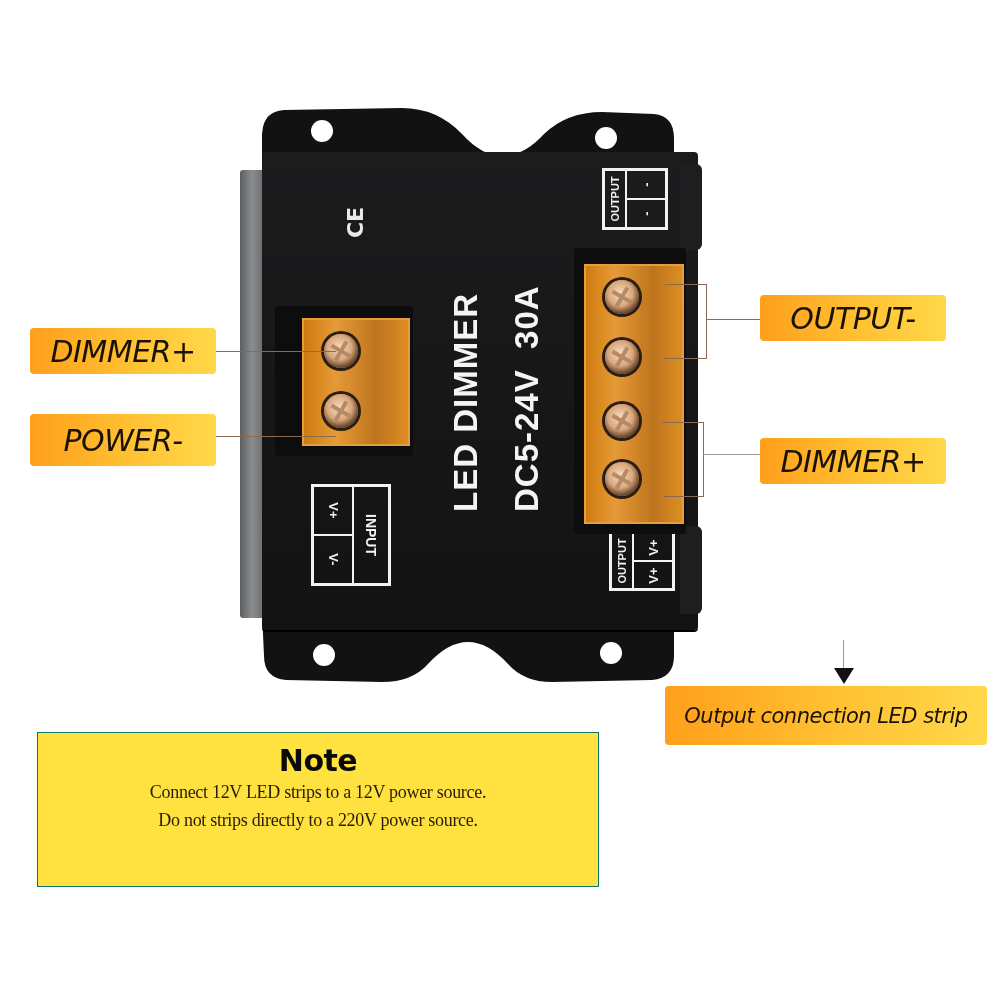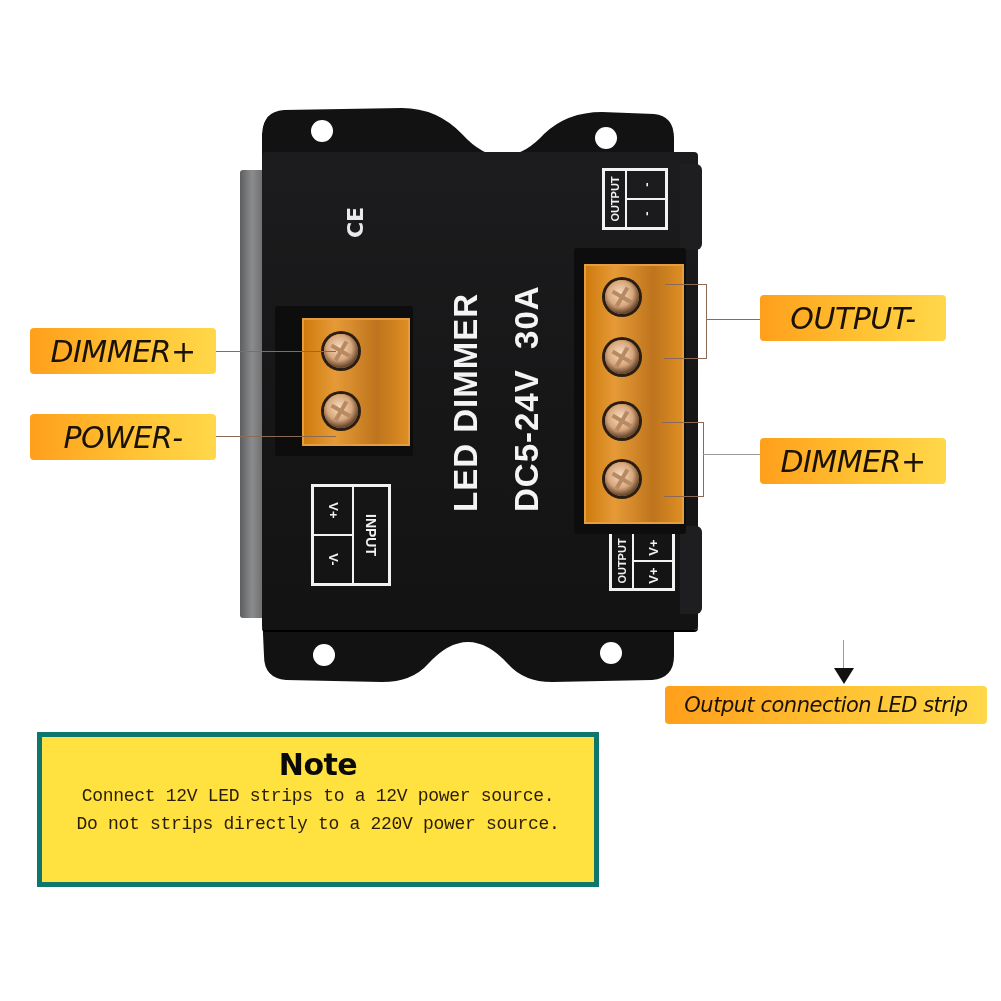--- a/index.html
+++ b/index.html
@@ -32,25 +32,25 @@
   .tb-frame { position:absolute; background:#0d0d0d; border-radius:3px; }
   .tb-cover { position:absolute; background:linear-gradient(90deg,#d9820f,#f2a23a 30%,#c87a1e 70%,#e99525); border:2px solid #f0a640; opacity:0.95; }
   .screw { position:absolute; width:34px; height:34px; border-radius:50%; background:radial-gradient(circle at 45% 40%,#f6dcc0 0%,#d8a77c 45%,#6b4a30 70%,#3a2a1e 100%); box-shadow:0 0 0 3px #2a1d14; }
   .screw::after { content:""; position:absolute; left:15px; top:6px; width:4px; height:22px; background:#b88a63; transform:rotate(30deg); }
   .screw::before { content:""; position:absolute; left:6px; top:15px; width:22px; height:4px; background:#b88a63; transform:rotate(30deg); }
 
   .ce { position:absolute; color:#eaeaea; font-size:22px; font-weight:bold; transform:rotate(-90deg); font-family:"DejaVu Sans", sans-serif; }
 
   .note-box {
     position:absolute; left:37px; top:732px; width:562px; height:155px;
-    background:#ffe13f; border:5px solid #0f766e; box-sizing:border-box;
+    background:#ffe13f; border:1px solid #0f766e; box-sizing:border-box;
     text-align:center; color:#2a1c0a;
   }
   .note-title { font-family:"DejaVu Sans", sans-serif; font-weight:bold; font-size:30px; margin-top:10px; color:#0a0a0a; letter-spacing:-0.5px; }
-  .note-line { font-family:Liberation Mono, monospace; font-size:18px; line-height:28px; letter-spacing:-0.3px; }
+  .note-line { font-family:Liberation Serif, serif; font-size:18px; line-height:28px; letter-spacing:-0.3px; }
 
   .arrow-down { position:absolute; width:0; height:0; border-left:10px solid transparent; border-right:10px solid transparent; border-top:16px solid #111; }
 </style>
 </head>
 <body>
 
 <div>
 
   <div class="flange" style="left:262px; top:104px; width:412px; height:60px; border-radius:30px 30px 0 0;
               clip-path:path('M0 60 L0 30 Q0 8 22 6 L140 4 Q175 4 200 30 Q220 52 240 52 Q262 52 282 30 Q305 8 340 8 L392 10 Q412 12 412 34 L412 60 Z');"></div>
@@ -133,30 +133,30 @@
 <div class="line" style="left:664px; top:496px; width:39px; height:1px;"></div>
 <div class="line" style="left:703px; top:422px; width:1px; height:75px;"></div>
 <div class="gline" style="left:703px; top:454px; width:58px; height:1px;"></div>
 
 <div class="gline" style="left:843px; top:640px; width:1px; height:30px;"></div>
 <div class="arrow-down" style="left:834px; top:668px;"></div>
 
 <div class="label-pill" style="left:30px; top:328px; width:186px; height:46px; font-size:30px;">
   <span>DIMMER+</span>
 </div>
-<div class="label-pill" style="left:30px; top:414px; width:186px; height:46px; font-size:30px;">
+<div class="label-pill" style="left:30px; top:414px; width:186px; height:52px; font-size:30px;">
   <span>POWER-</span>
 </div>
 <div class="label-pill" style="left:760px; top:295px; width:186px; height:46px; font-size:30px;">
   <span>OUTPUT-</span>
 </div>
 <div class="label-pill" style="left:760px; top:438px; width:186px; height:46px; font-size:30px;">
   <span>DIMMER+</span>
 </div>
-<div class="label-pill" style="left:665px; top:686px; width:322px; height:38px; font-size:21px;">
+<div class="label-pill" style="left:665px; top:686px; width:322px; height:59px; font-size:21px;">
   <span>Output connection LED strip</span>
 </div>
 
 <div class="note-box">
   <div class="note-title">Note</div>
   <div class="note-line">Connect 12V LED strips to a 12V power source.</div>
   <div class="note-line">Do not strips directly to a 220V power source.</div>
 </div>
 
 </body></html>

